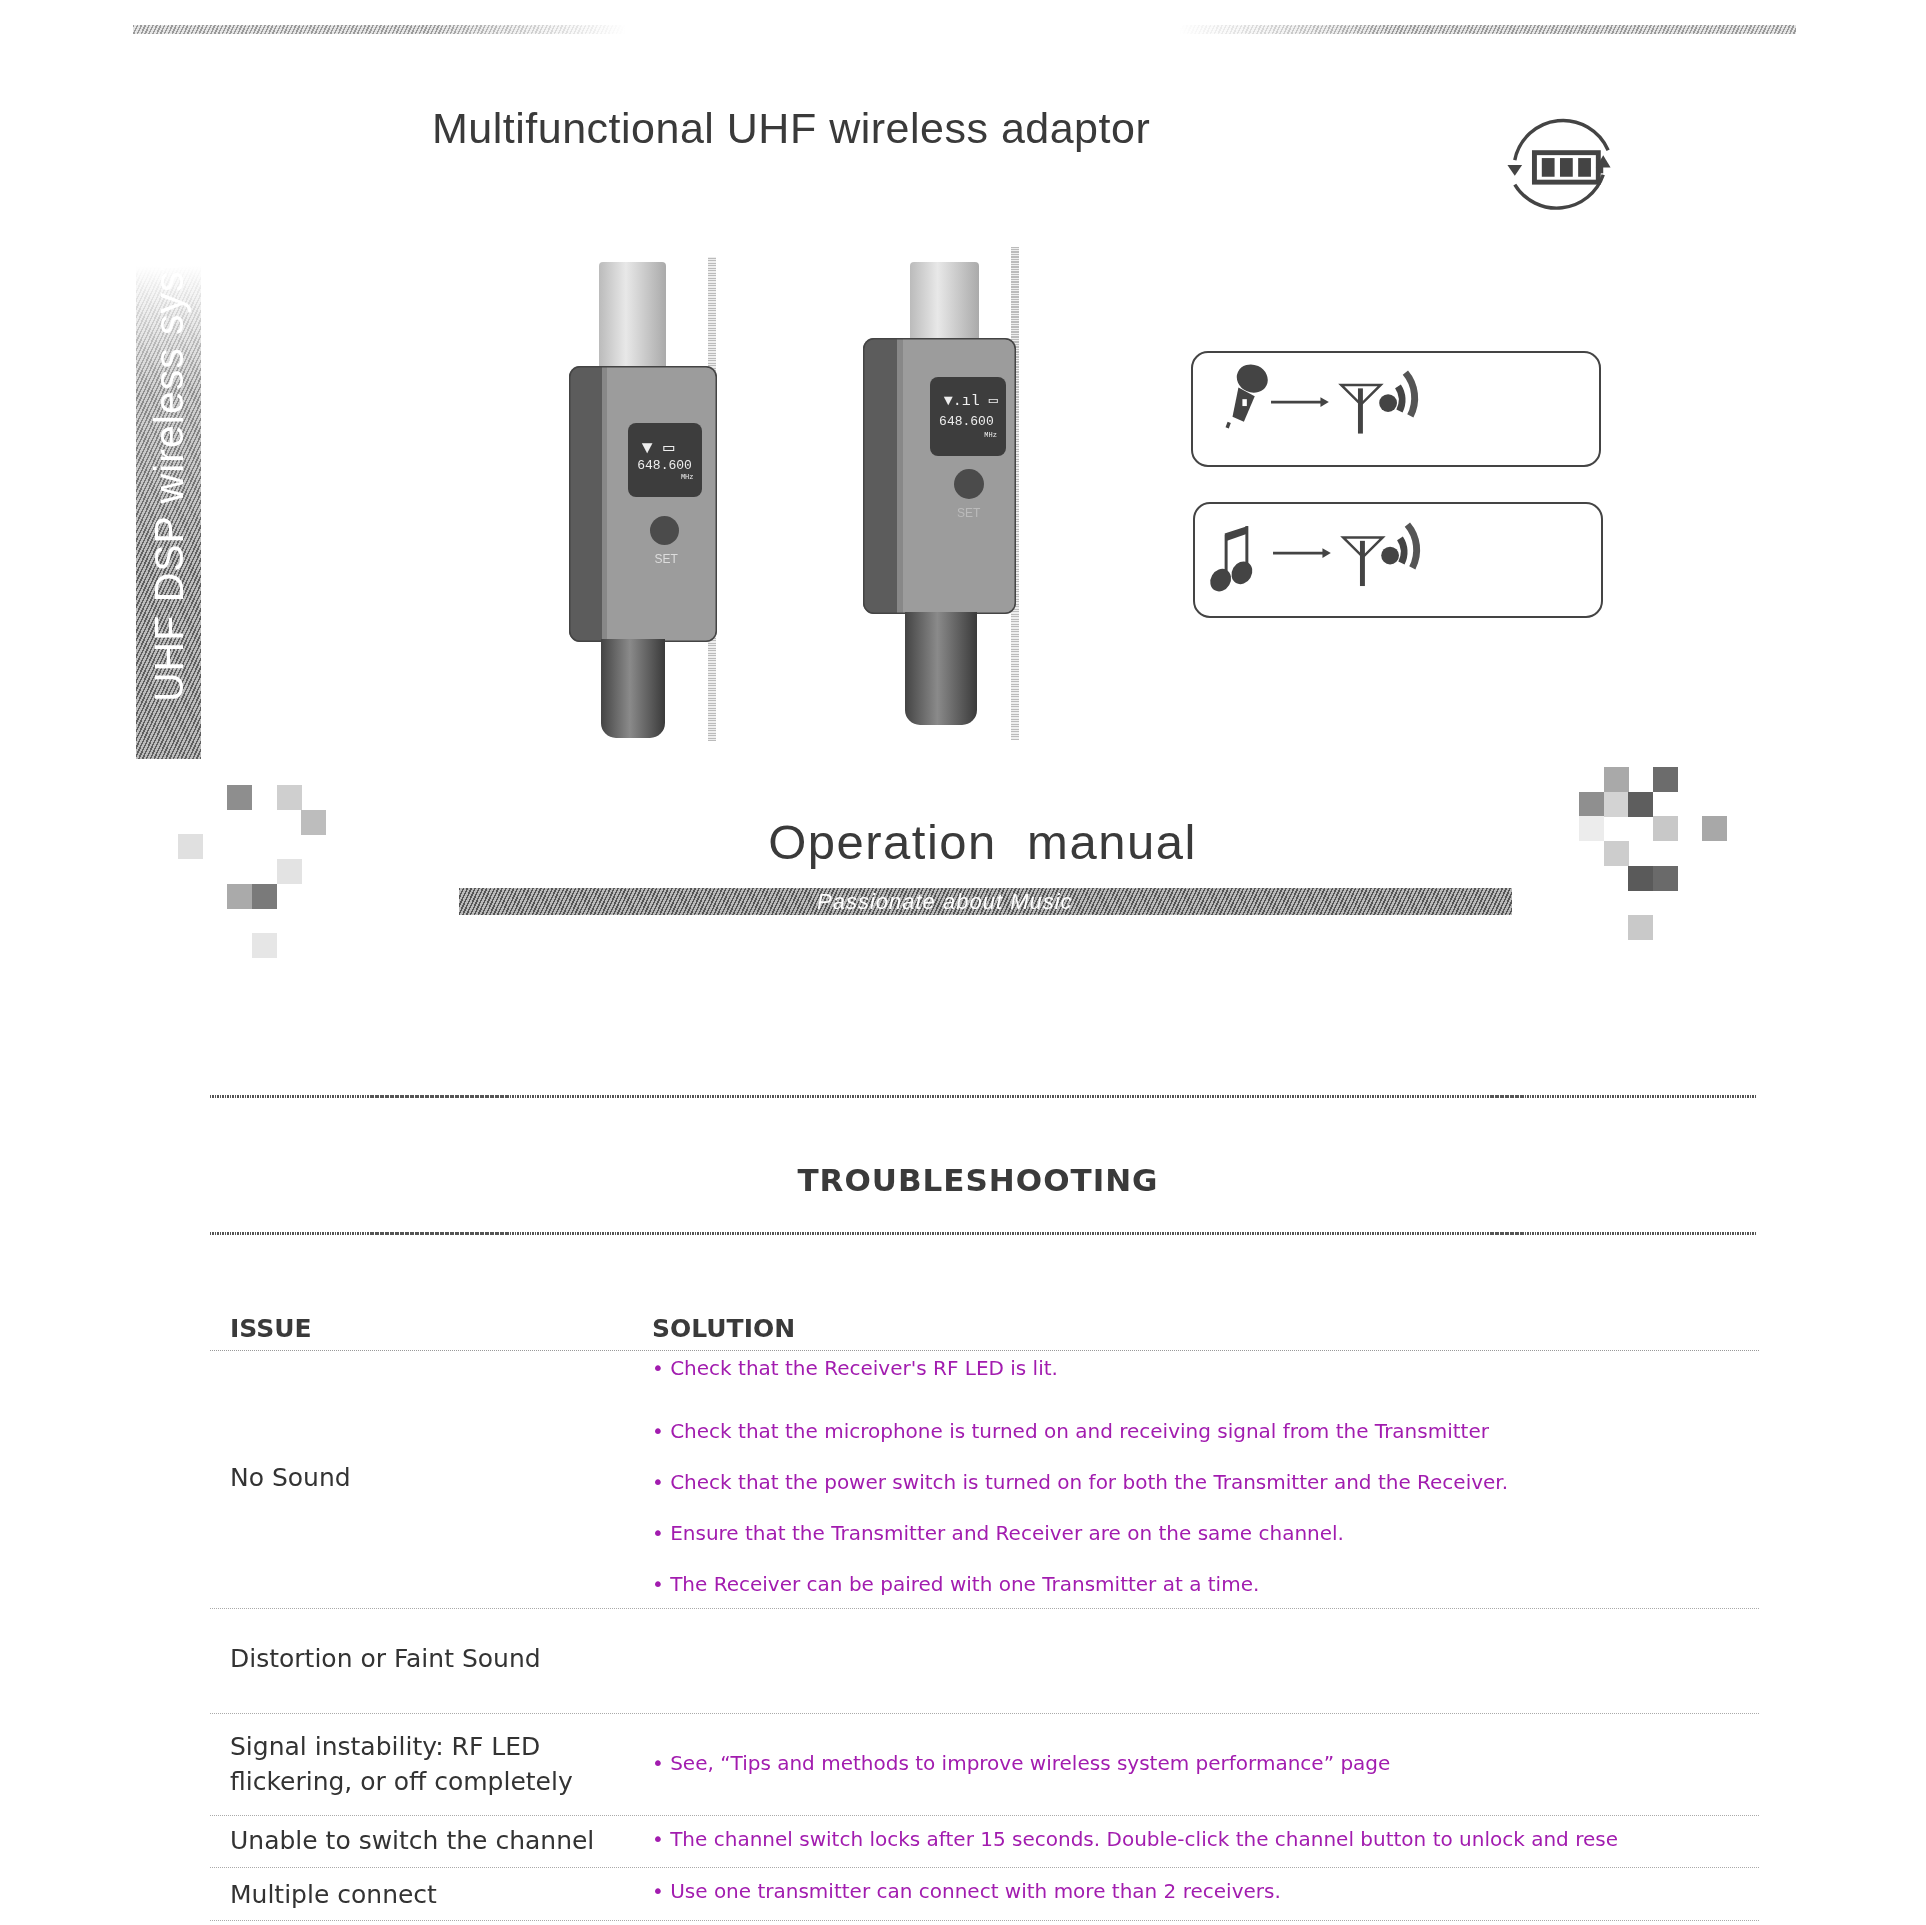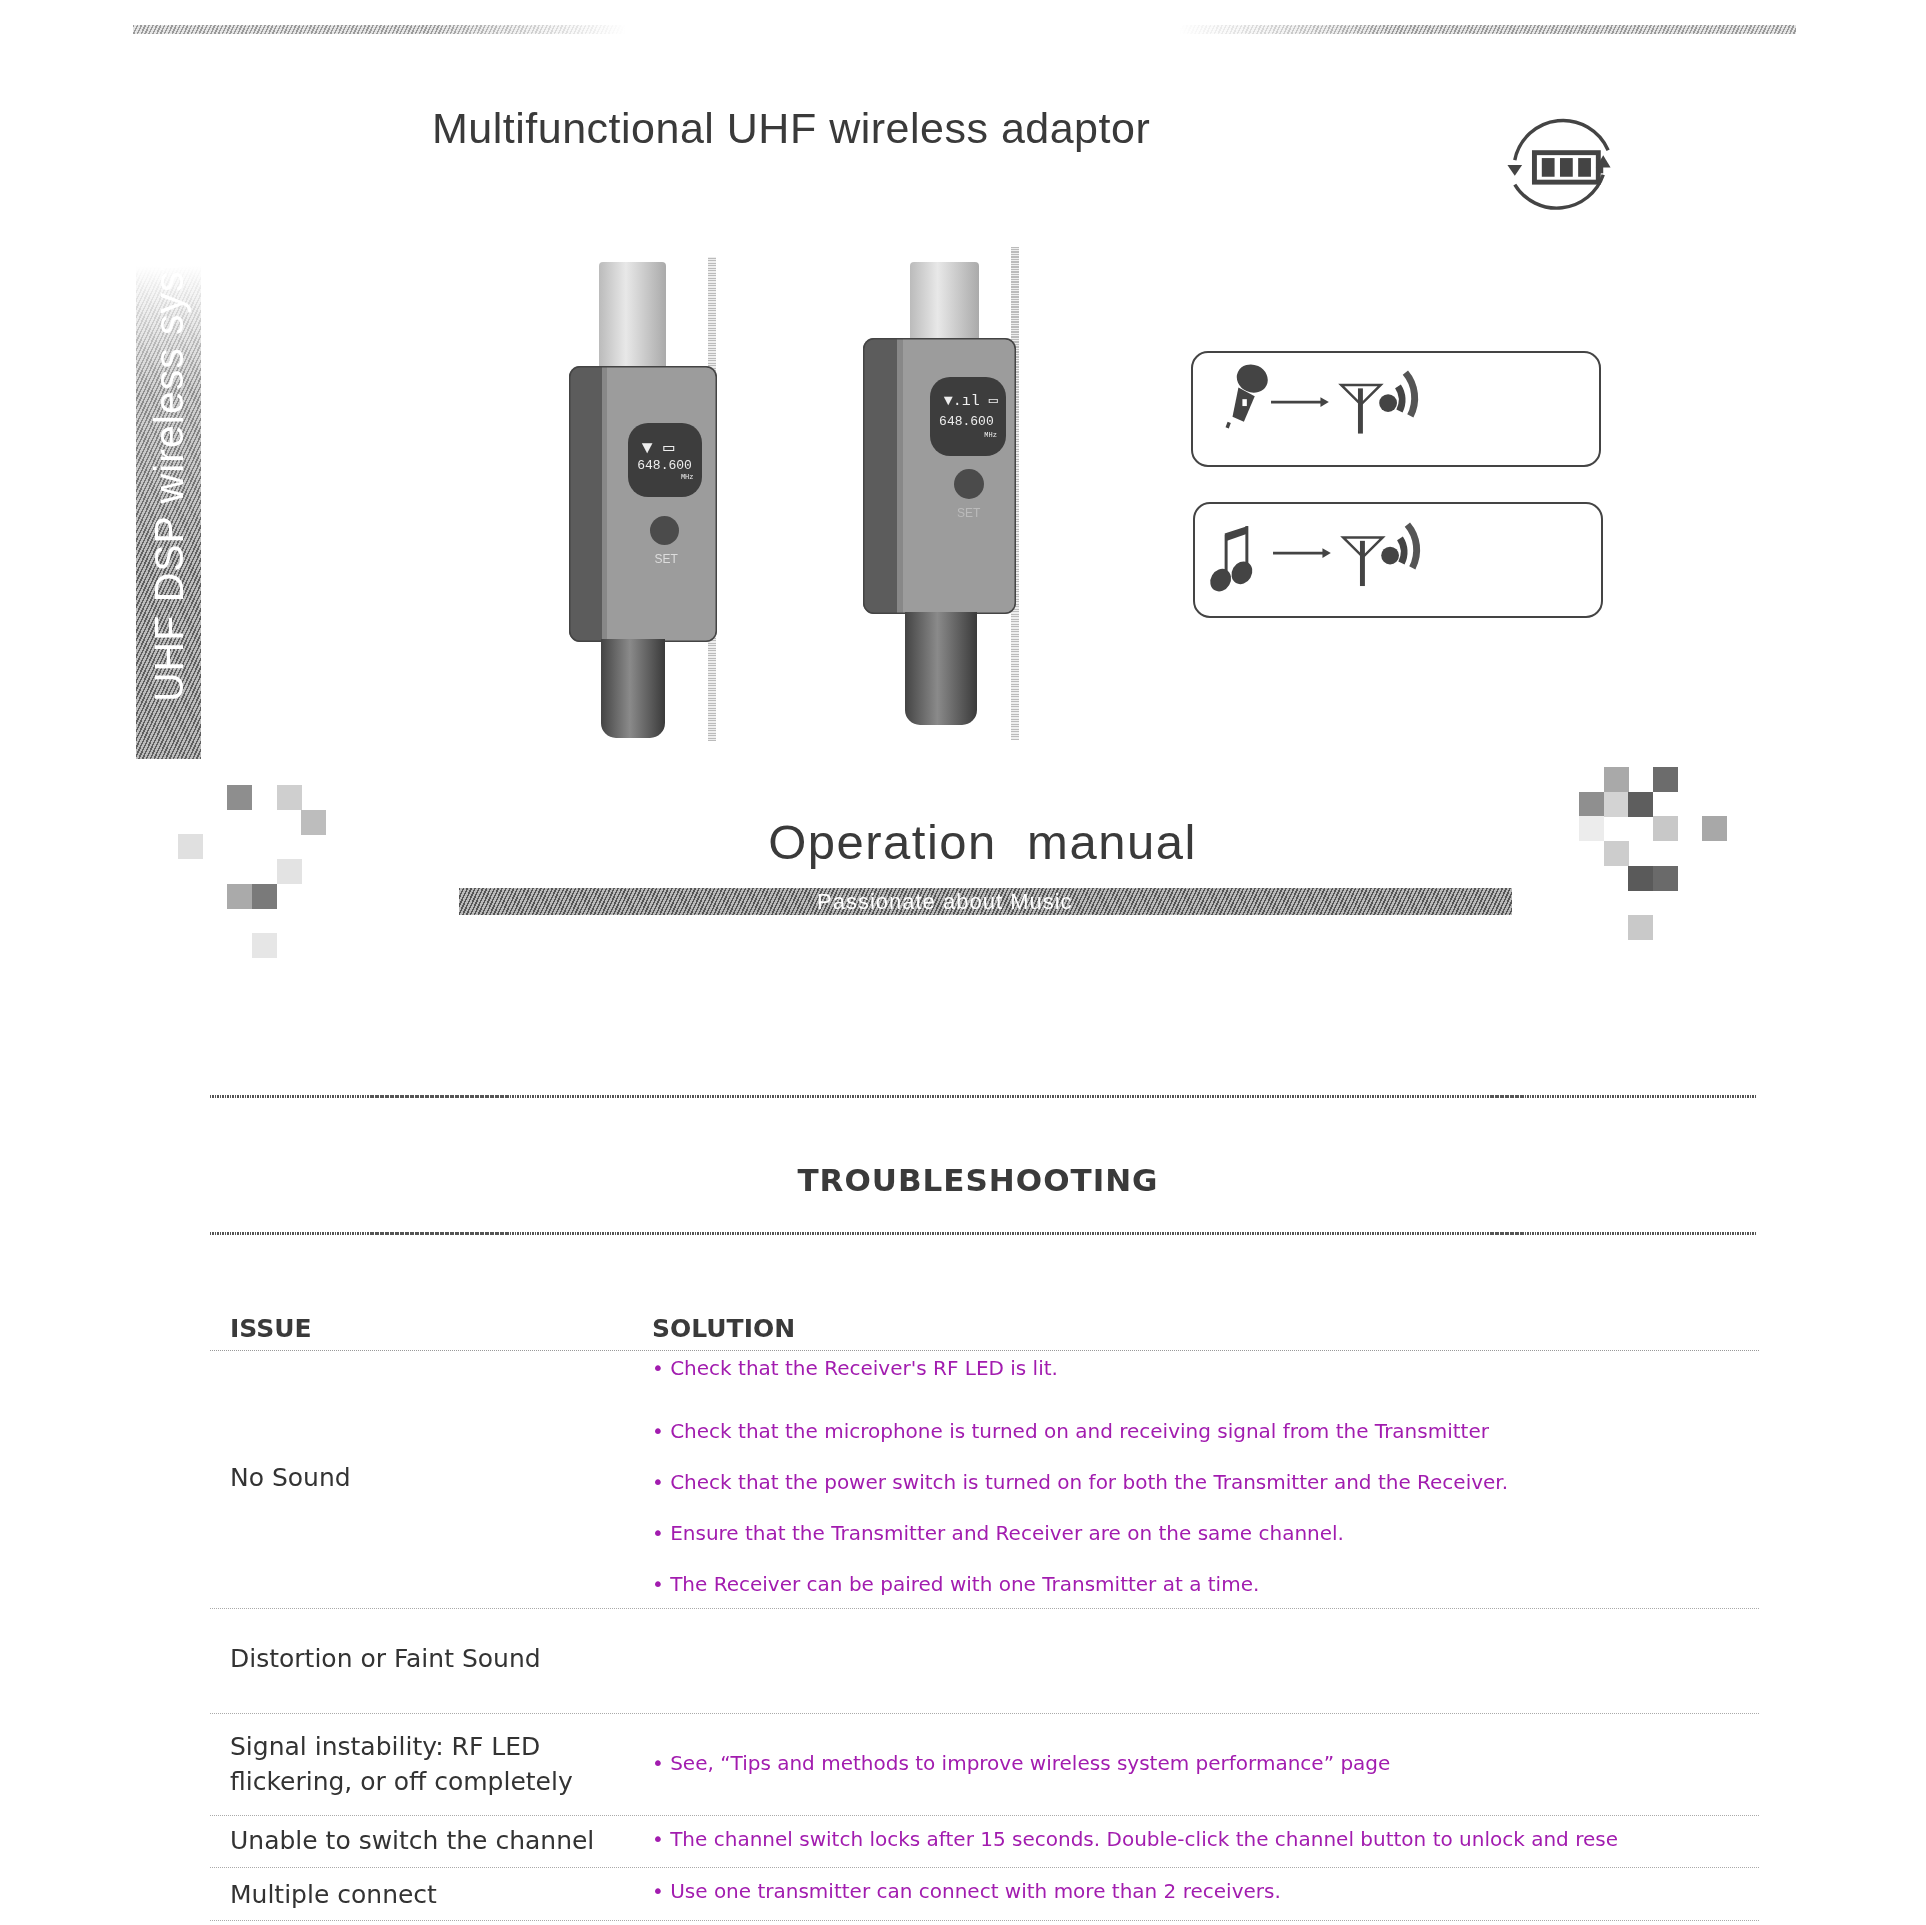--- a/index.html
+++ b/index.html
@@ -22,41 +22,41 @@
   .side-banner .bg { position: absolute; inset: 0;
       background: linear-gradient(180deg, #fff 0%, rgba(255,255,255,0.3) 25%, rgba(255,255,255,0) 60%),
                   repeating-linear-gradient(115deg, #5f5f5f 0 1.5px, #bdbdbd 1.5px 3.5px); }
   .side-banner .txt { position: absolute; left: 50%; bottom: 10px; transform-origin: 0 0;
       transform: rotate(-90deg) translateY(-50%); white-space: nowrap; font-size: 41px; color: #fff;
       letter-spacing: 1px; }
 
   .device { position: absolute; }
   .device .conn-top { position: absolute; background: linear-gradient(90deg,#bbb,#e8e8e8 40%,#aaa); border-radius: 4px; }
   .device .body { position: absolute; background: linear-gradient(90deg,#5c5c5c 0 22%,#888 22% 26%,#9c9c9c 26% 100%); border-radius: 11px; box-shadow: inset 0 0 0 1.5px #444; }
-  .device .screen { position: absolute; background: #3d3d3d; border-radius: 20px; color: #eee; font-family: "Liberation Mono", monospace; }
+  .device .screen { position: absolute; background: #3d3d3d; border-radius: 8px; color: #eee; font-family: "Liberation Mono", monospace; }
   .device .screen .icons { position: absolute; left: 18%; top: 18%; font-size: 18px; }
   .device .screen .freq { position: absolute; left: 12%; top: 47%; font-size: 20px; }
   .device .screen .unit { position: absolute; right: 12%; top: 68%; font-size: 10px; }
   .device .btn { position: absolute; background: #4b4b4b; border-radius: 50%; }
   .device .btn-label { position: absolute; font-size: 12px; color: #ddd; }
   .device .conn-bot { position: absolute; background: linear-gradient(90deg,#444,#8a8a8a 45%,#3a3a3a); border-radius: 0 0 15px 15px; }
   .device .pole { position: absolute; width: 8px; background: repeating-linear-gradient(0deg,#bbb 0 1px,#eee 1px 2.5px); }
 
   .flow-box { position: absolute; border: 2.5px solid #444; border-radius: 17px; background: #fff; }
   .flow-box svg { position: absolute; inset: 0; width: 100%; height: 100%; }
 
   .pix { position: absolute; }
   .pix div { position: absolute; width: 25px; height: 25px; }
 
   .op-title { position: absolute; left: 0; width: 1926px; text-align: center; top: 814px;
       font-size: 49px; color: #3a3a3a; letter-spacing: 1.5px; padding-left: 39px; box-sizing: border-box; }
   .tagline-bar { position: absolute; left: 459px; top: 888px; width: 1053px; height: 27px;
       background: repeating-linear-gradient(115deg, #555 0 1.5px, #bbb 1.5px 3.5px); }
   .tagline-bar span { position: absolute; left: 358px; top: 1px; font-size: 22px; color: #fff;
-      letter-spacing: 1px; }
+      font-style: italic; letter-spacing: 1px; }
 
   .dotted-rule { position: absolute; left: 210px; width: 1547px; height: 3px;
       background: repeating-linear-gradient(90deg, #555 0 1.5px, #fff 1.5px 2.5px); }
 
   .ts-heading { position: absolute; left: 0; width: 1926px; text-align: center; top: 1162px;
       font-size: 31px; font-weight: bold; color: #3a3a3a; letter-spacing: 1px; padding-left: 30px; box-sizing: border-box;
       font-family: "DejaVu Sans", sans-serif; }
 
   .table { position: absolute; left: 210px; top: 1303px; width: 1549px; font-family: "DejaVu Sans", sans-serif; }
   .thead { position: relative; height: 47px; border-bottom: 1.5px dotted #999; }

